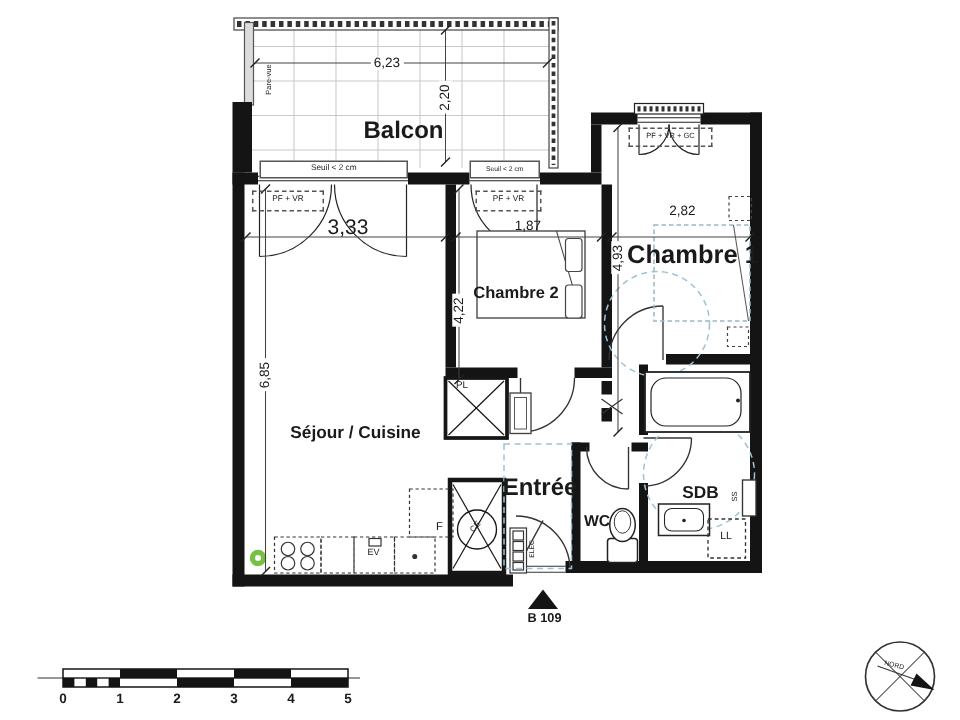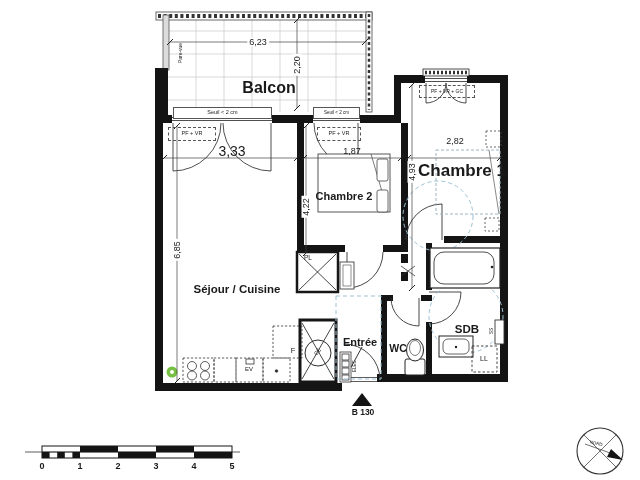--- a/index.html
+++ b/index.html
@@ -244,21 +244,21 @@
     <line x1="584" y1="467" x2="616" y2="435" stroke-width="0.7"></line>
     <line x1="585" y1="444" x2="613" y2="454" stroke-width="0.7"></line>
     <polygon points="611,449 623,460 607,457" fill="#141414" stroke="none"></polygon>
   </g>
 </svg>
 
 <div class="lbl b" style="left:253px;top:88px;font-size:16px;margin-left:16px;">Balcon</div>
 <div class="lbl b" style="left:237px;top:290px;font-size:11.5px;">Séjour / Cuisine</div>
 <div class="lbl b" style="left:344px;top:196px;font-size:11px;">Chambre 2</div>
 <div class="lbl b" style="left:462px;top:170px;font-size:17px;">Chambre 1</div>
-<div class="lbl b" style="left:360px;top:342px;font-size:11px;text-align:center;">Entrée</div>
+<div class="lbl b" style="left:360px;top:326px;font-size:16px;text-align:center;">Entrée</div>
 <div class="lbl b" style="left:398px;top:348px;font-size:10.5px;">WC</div>
 <div class="lbl b" style="left:467px;top:317px;font-size:11.5px;margin-top:13px;">SDB</div>
 
 <div class="lbl wbg" style="left:258px;top:42px;font-size:9px;">6,23</div>
 <div class="lbl rot wbg" style="left:297px;top:65px;font-size:9px;">2,20</div>
 <div class="lbl" style="left:232px;top:151px;font-size:14px;">3,33</div>
 <div class="lbl" style="left:352px;top:151px;font-size:9px;">1,87</div>
 <div class="lbl" style="left:455px;top:141px;font-size:9px;">2,82</div>
 <div class="lbl rot wbg" style="left:306px;top:207px;font-size:9px;">4,22</div>
 <div class="lbl rot wbg" style="left:412px;top:172px;font-size:9px;">4,93</div>
@@ -271,21 +271,21 @@
 <div class="sbox" style="left:313px;top:107px;width:45px;height:10px;font-size:4.5px;">Seuil &lt; 2 cm</div>
 
 <div class="lbl rot" style="left:180px;top:53px;font-size:5px;">Pare-vue</div>
 <div class="lbl" style="left:308px;top:258px;font-size:6.5px;">PL</div>
 <div class="lbl rot45" style="left:318px;top:352px;font-size:5.5px;">CE</div>
 <div class="lbl" style="left:293px;top:351px;font-size:7.5px;">F</div>
 <div class="lbl" style="left:249px;top:369px;font-size:6px;">EV</div>
 <div class="lbl" style="left:484px;top:358px;font-size:7px;">LL</div>
 <div class="lbl rot" style="left:491px;top:331px;font-size:5px;">SS</div>
 <div class="lbl rot" style="left:355px;top:366px;font-size:4.5px;">ELEC</div>
-<div class="lbl b" style="left:363px;top:412px;font-size:8.5px;">B 130</div>
+<div class="lbl b" style="left:363px;top:412px;font-size:8.5px;">B 109</div>
 
 <div class="lbl b" style="left:42px;top:466px;font-size:9px;">0</div>
 <div class="lbl b" style="left:80px;top:466px;font-size:9px;">1</div>
 <div class="lbl b" style="left:118px;top:466px;font-size:9px;">2</div>
 <div class="lbl b" style="left:156px;top:466px;font-size:9px;">3</div>
 <div class="lbl b" style="left:194px;top:466px;font-size:9px;">4</div>
 <div class="lbl b" style="left:232px;top:466px;font-size:9px;">5</div>
 
 <div class="lbl tilt" style="left:596px;top:444px;font-size:4.5px;">NORD</div>
 

